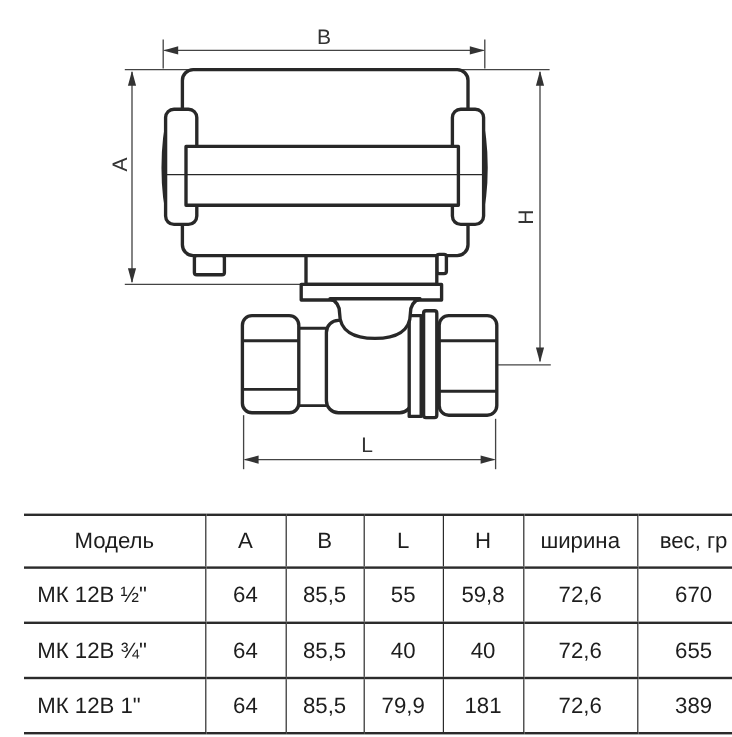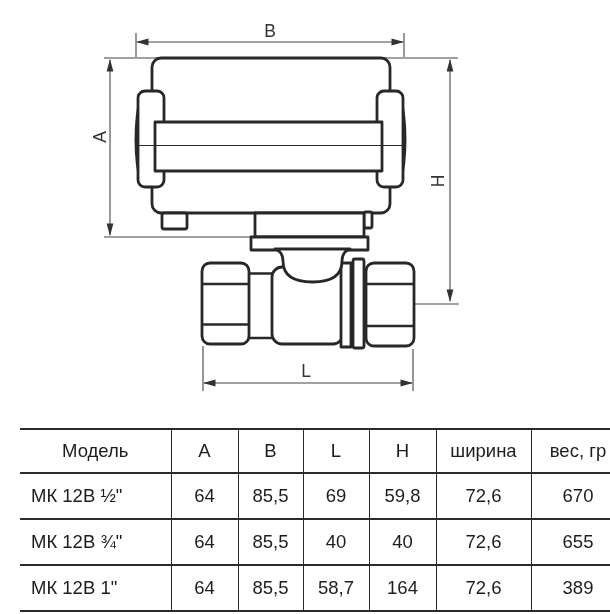--- a/index.html
+++ b/index.html
@@ -121,39 +121,39 @@
         <th>B</th>
         <th>L</th>
         <th>H</th>
         <th>ширина</th>
         <th>вес, гр</th>
       </tr>
       <tr>
         <td class="model">МК 12В ½"</td>
         <td>64</td>
         <td>85,5</td>
-        <td>69</td>
+        <td>55</td>
         <td>59,8</td>
         <td>72,6</td>
         <td>670</td>
       </tr>
       <tr>
         <td class="model">МК 12В ¾"</td>
         <td>64</td>
         <td>85,5</td>
         <td>40</td>
         <td>40</td>
         <td>72,6</td>
         <td>655</td>
       </tr>
       <tr>
         <td class="model">МК 12В 1"</td>
         <td>64</td>
         <td>85,5</td>
-        <td>58,7</td>
-        <td>164</td>
+        <td>79,9</td>
+        <td>181</td>
         <td>72,6</td>
         <td>389</td>
       </tr>
     </tbody>
       </table>
   </div>
 </div>
 
 </body></html>

